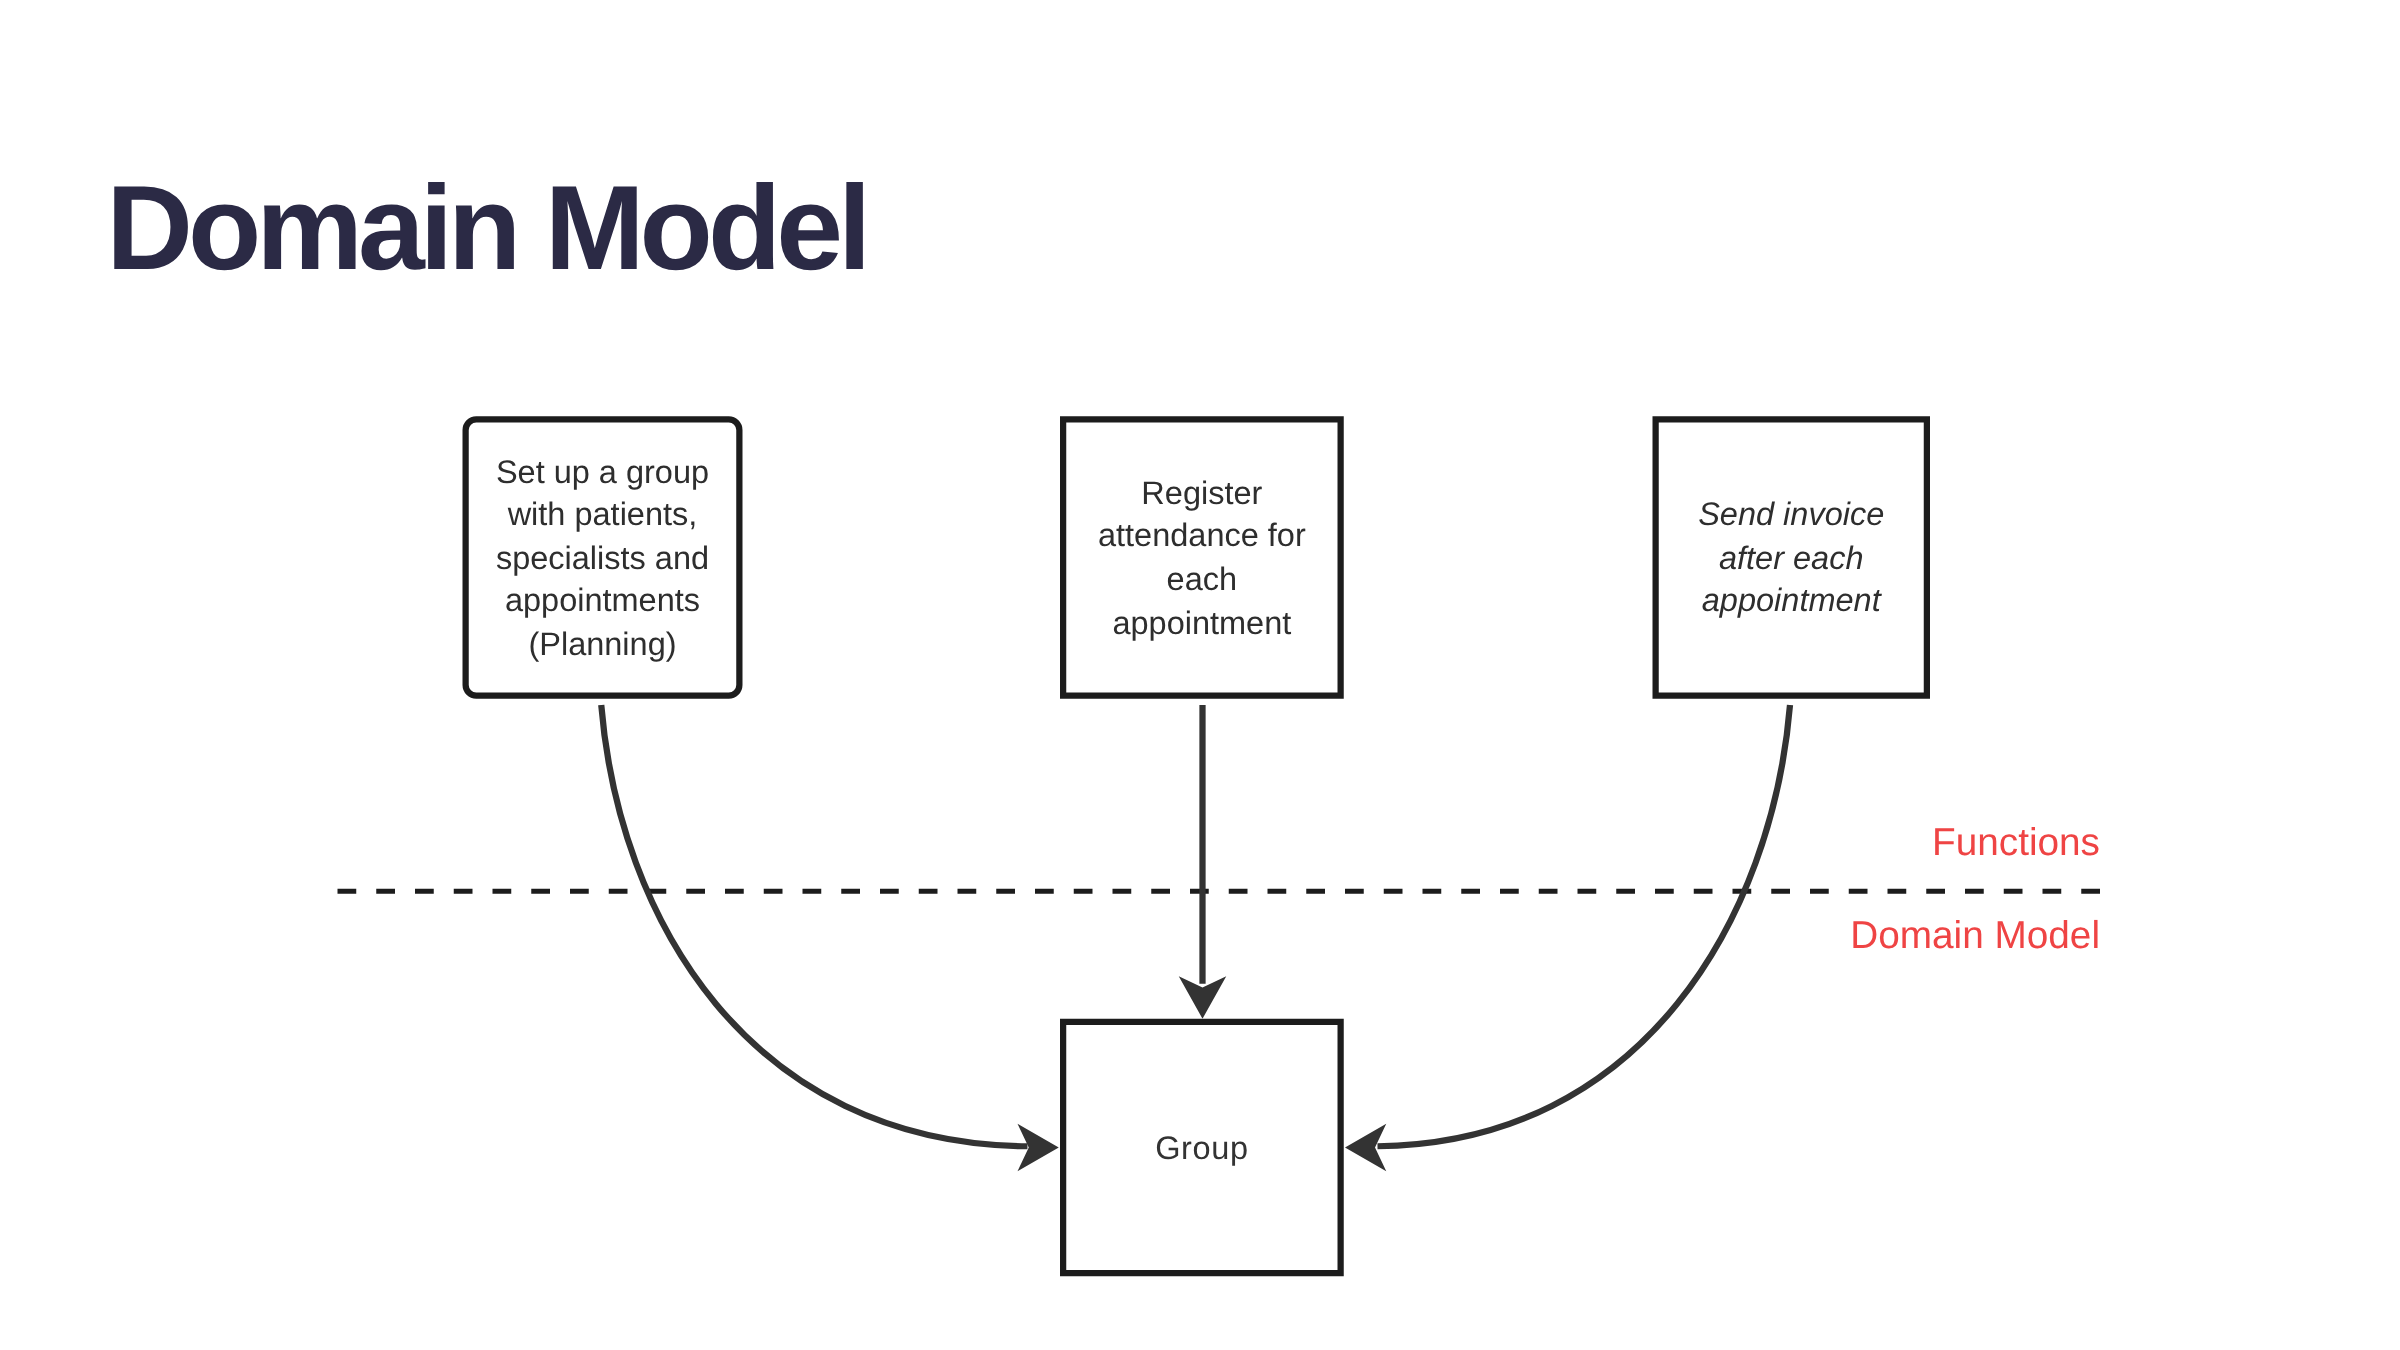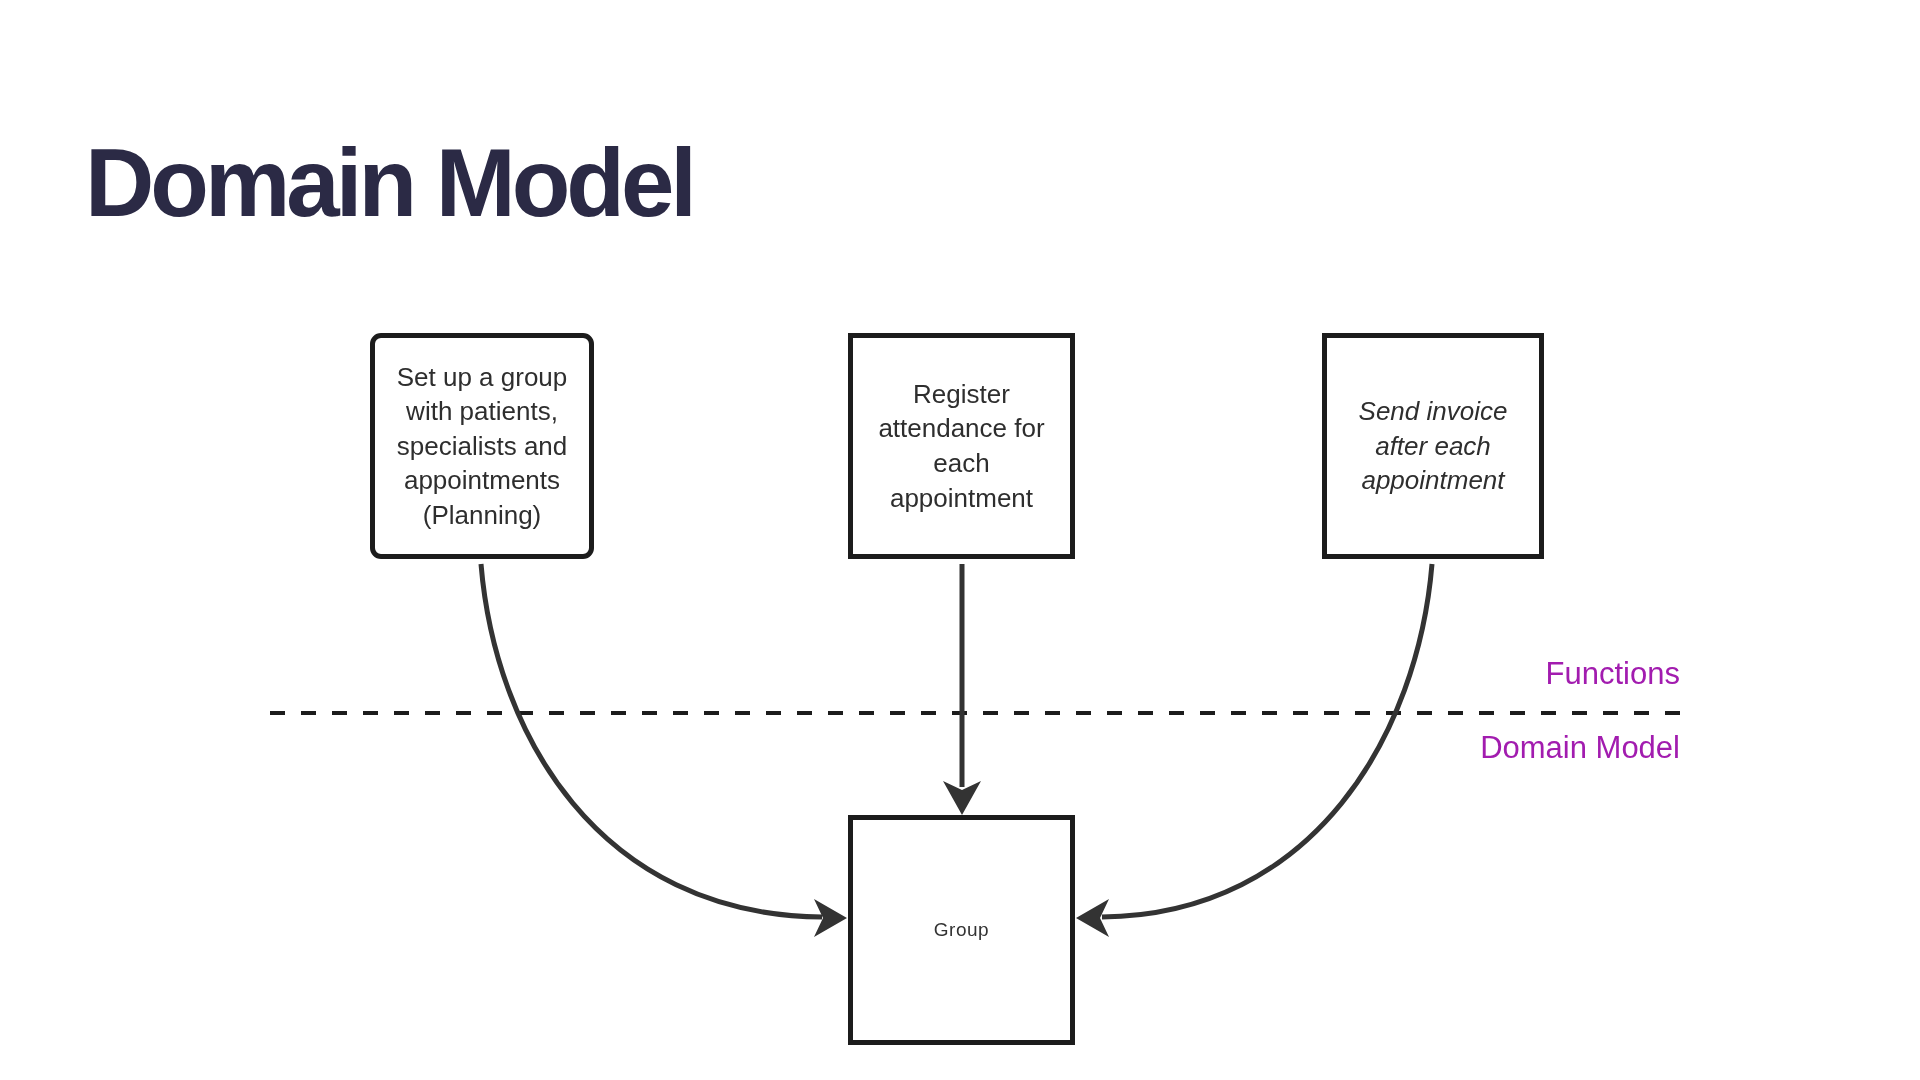--- a/index.html
+++ b/index.html
@@ -49,33 +49,33 @@
     color: #2e2e2e;
   }
   .fn-box { top: 290px; height: 226px; }
   .fn-box-1 { left: 370px;  width: 224px; border-radius: 11px; }
   .fn-box-2 { left: 848px;  width: 227px; }
   .fn-box-3 { left: 1322px; width: 222px; font-style: italic; }
   .group-box {
     left: 848px;
     top: 772px;
     width: 227px;
-    height: 230px;
-    font-size: 19px;
+    height: 206px;
+    font-size: 26px;
     letter-spacing: 0.5px;
     color: #333333;
   }
   .side-label {
     position: absolute;
     left: 1340px;
     width: 340px;
     text-align: right;
     font-size: 31px;
     line-height: 1.2;
-    color: #a21caf;
+    color: #ef4444;
   }
   .functions-label    { top: 612px; }
   .domain-model-label { top: 686px; }
 </style>
 </head>
 <body>
 
 <div class="canvas">
 
   <svg class="diagram-svg" viewBox="0 0 1920 1080" xmlns="http://www.w3.org/2000/svg">

